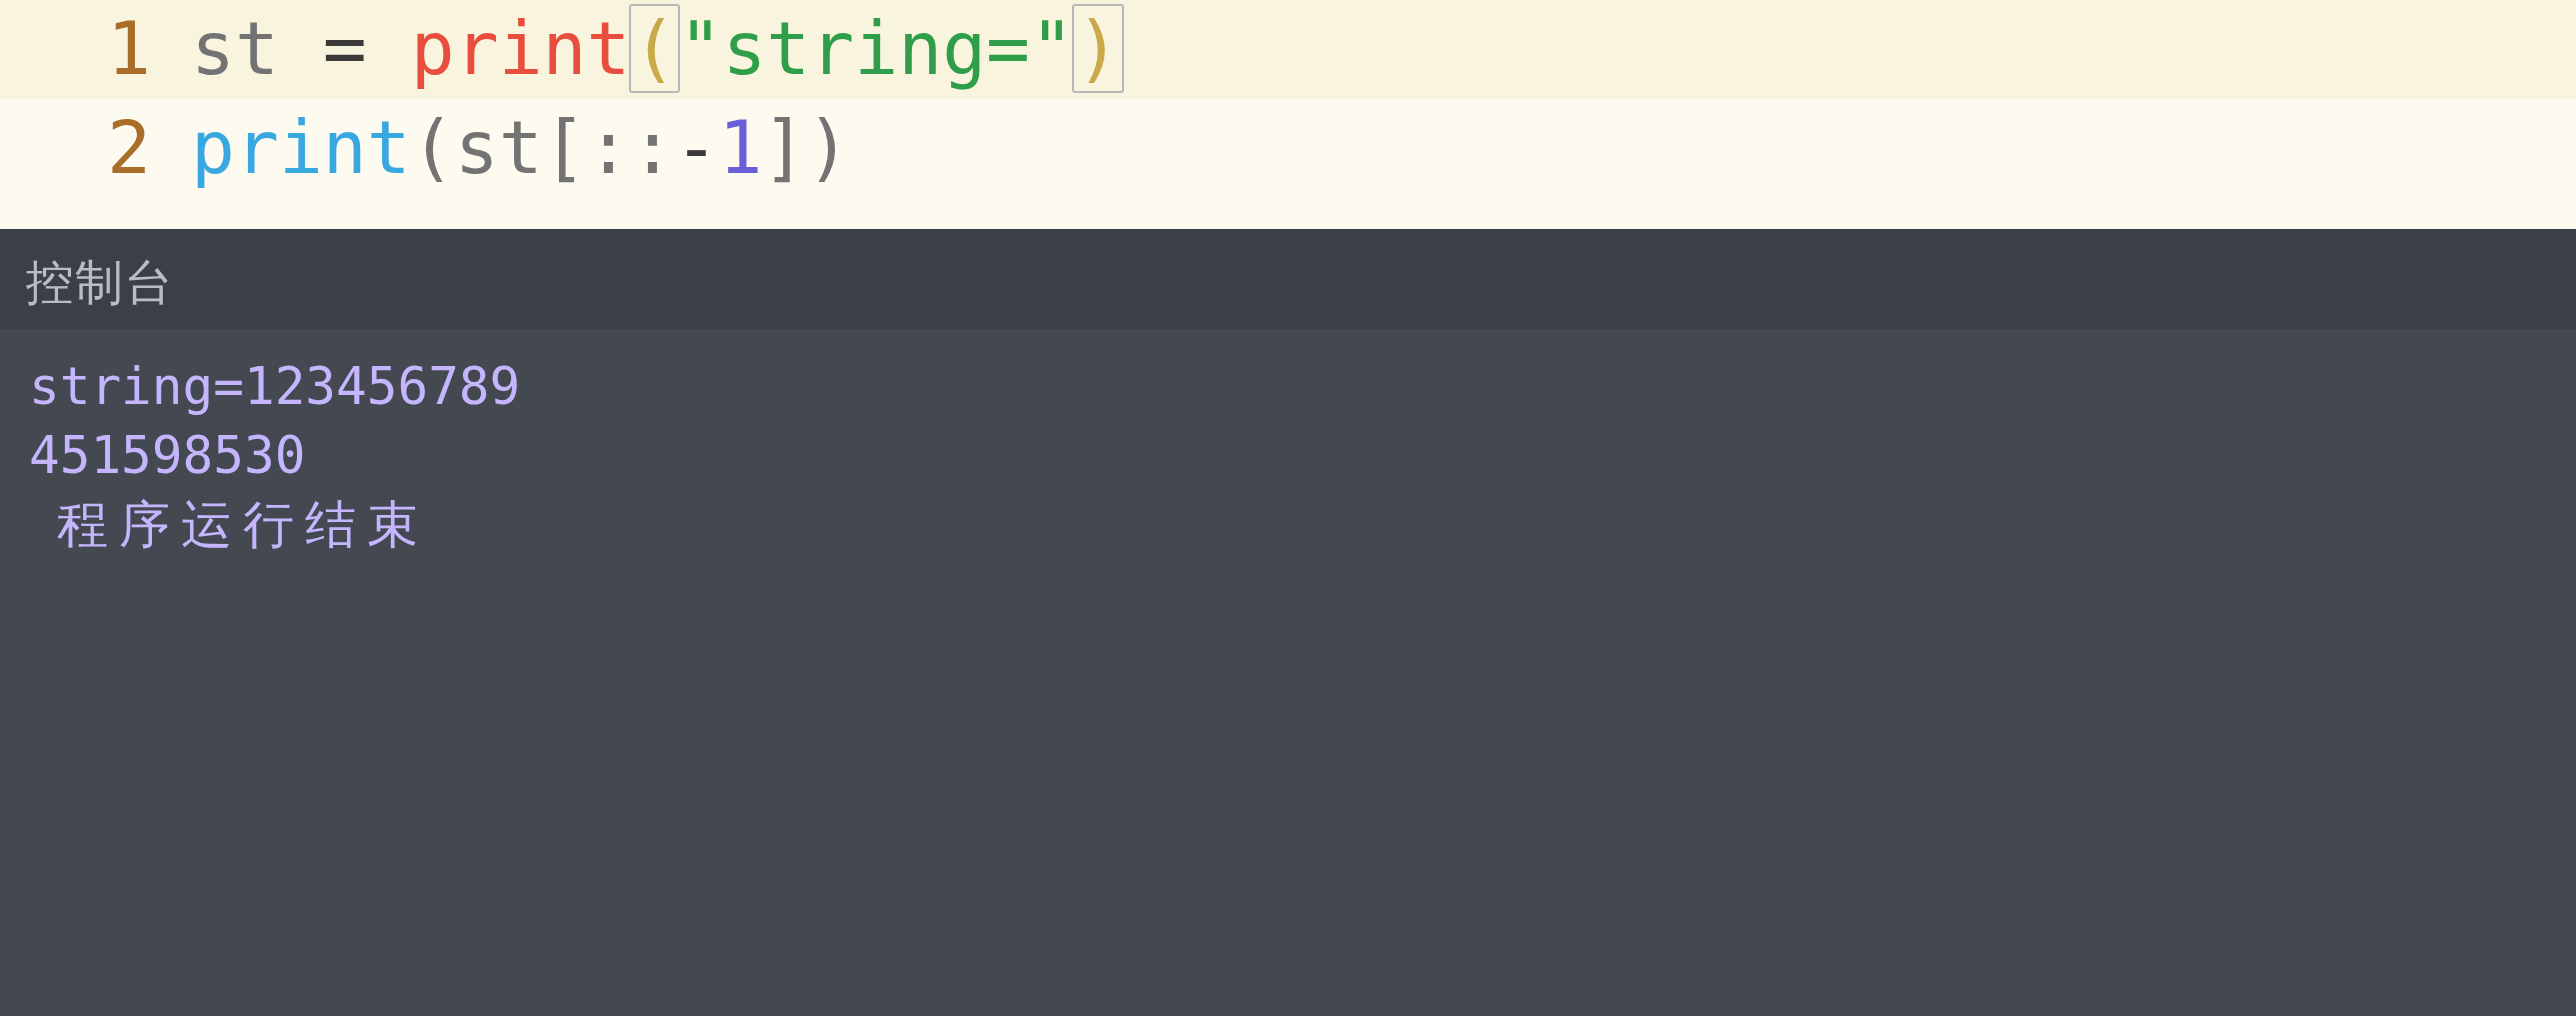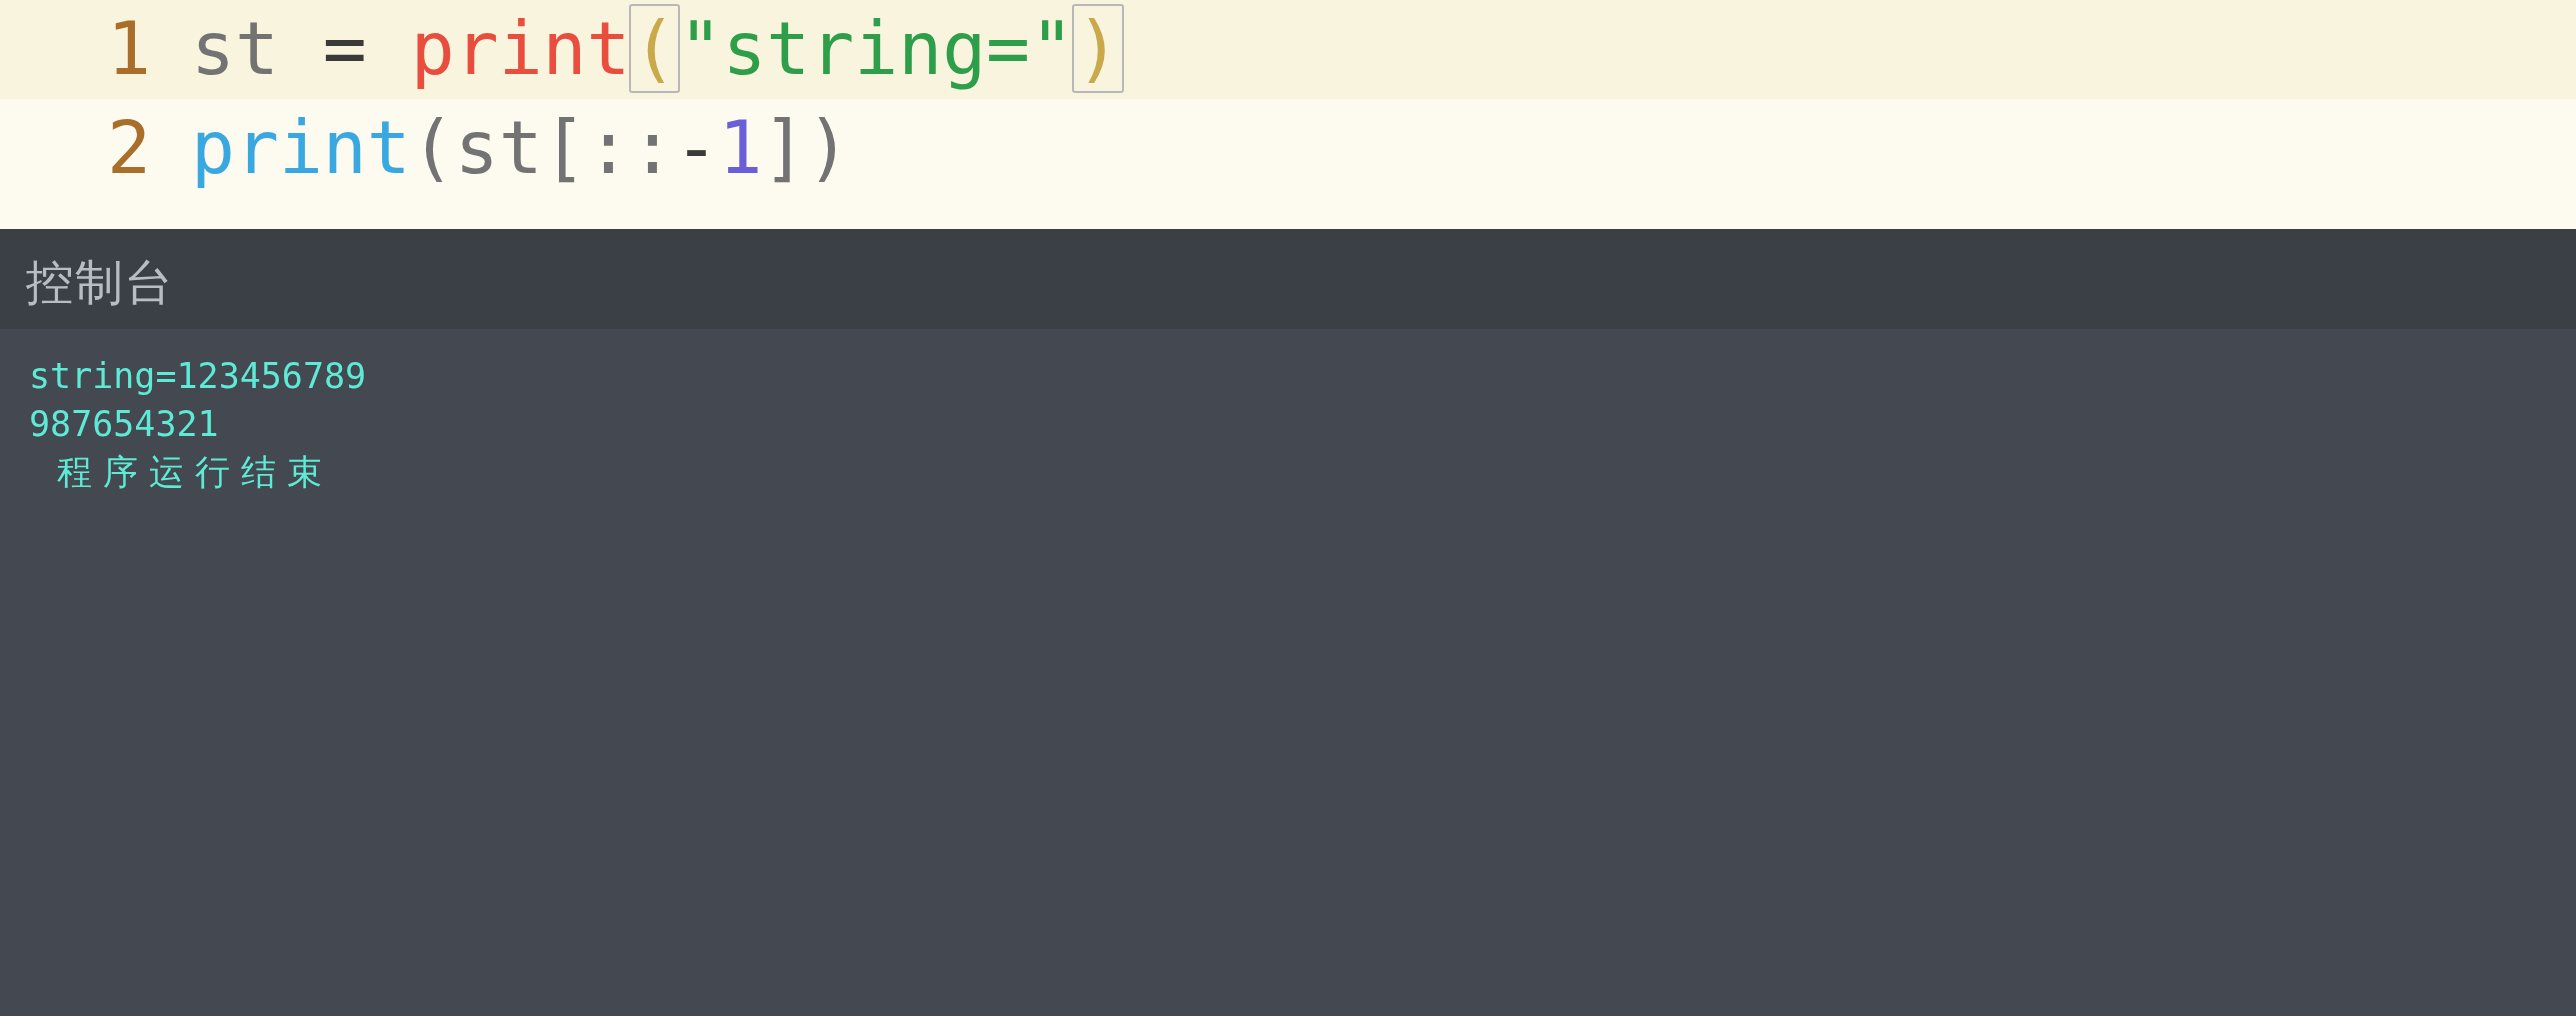--- a/index.html
+++ b/index.html
@@ -59,22 +59,22 @@
     font-size: 48px;
     padding: 22px 25.4px 14.3px 25.4px;
     letter-spacing: 1.6px;
   }
   .console-body {
     background: #434851;
     flex: 1;
     padding: 24px 29px 32px 29px;
   }
   .console-line {
-    color: #5eead4;
-    font-size: 35px;
+    color: #c4b5fd;
+    font-size: 51px;
     line-height: 1.35;
     white-space: pre;
   }
   .console-line.cjk {
     font-family: -apple-system, "PingFang SC", "Microsoft YaHei", sans-serif;
     letter-spacing: 11px;
     margin-left: 28px;
   }
 </style>
 </head>
@@ -88,17 +88,17 @@
     <div class="code-line">
       <div class="gutter">2</div>
       <div class="code"><span class="tok-builtin2">print</span><span class="tok-default">(st[::</span><span class="tok-operator">-</span><span class="tok-number">1</span><span class="tok-default">])</span></div>
     </div>
   </div>
 
 <div class="console-wrap">
   <div class="console-title">控制台</div>
   <div class="console-body" id="console-body">
       <div class="console-line">string=123456789</div>
-      <div class="console-line">987654321</div>
+      <div class="console-line">451598530</div>
       <div class="console-line cjk">程序运行结束</div>
     </div>
 </div>
 
 
 </body></html>

